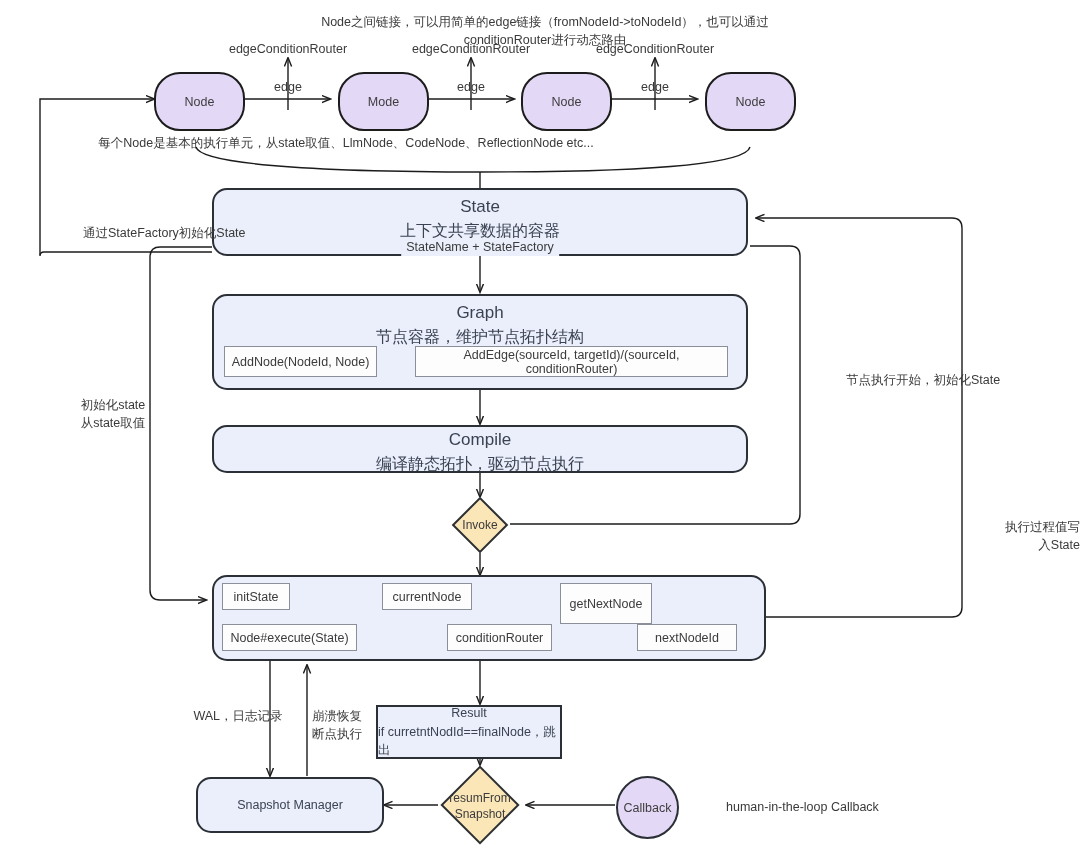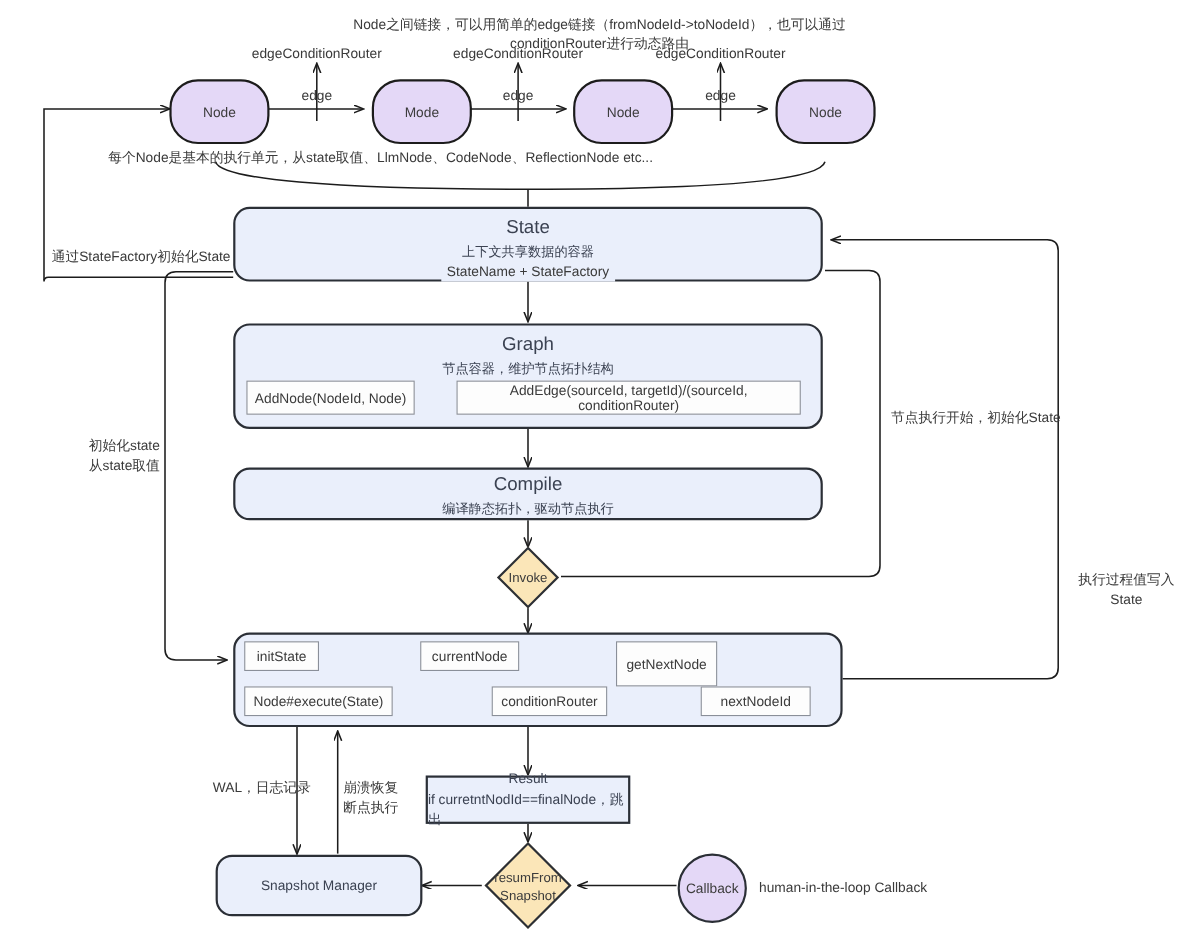--- a/index.html
+++ b/index.html
@@ -2,29 +2,29 @@
 <html><head>
 <meta charset="utf-8">
 <style>
   html,body{margin:0;padding:0;background:#ffffff;}
   body{width:1080px;height:861px;font-family:"Liberation Sans","DejaVu Sans",sans-serif;color:#333;}
   #stage{position:relative;width:1080px;height:861px;overflow:hidden;}
   svg#wires{position:absolute;left:0;top:0;width:1080px;height:861px;}
   
   .lbl{position:absolute;font-size:12.5px;color:#3a3a3a;line-height:1.45;white-space:pre-line;}
   .lbl.c{text-align:center;transform:translateX(-50%);}
-  .lbl.l{text-align:center;}
+  .lbl.l{text-align:right;margin-left:36px;}
   
   .pill{position:absolute;border:2px solid #1c1c1c;border-radius:26px;background:#e4d8f7;
         display:flex;align-items:center;justify-content:center;font-size:12.5px;color:#3d3d3d;}
   
   .panel{position:absolute;border:2px solid #2b2f36;border-radius:15px;background:#eaeffb;
          box-sizing:border-box;}
   .panel .title{text-align:center;font-size:17px;color:#3b4252;margin-top:7px;font-weight:400;}
-  .panel .sub{text-align:center;font-size:12px;color:#3b4252;margin-top:4px;}
+  .panel .sub{text-align:center;font-size:16px;color:#3b4252;margin-top:4px;}
   
   .box{position:absolute;border:1px solid #8a8f99;background:#fdfdfd;box-sizing:border-box;
        display:flex;align-items:center;justify-content:center;font-size:12.5px;color:#3b3b3b;
        text-align:center;}
   
   .resbox{position:absolute;border:2px solid #2b2f36;background:#eaeffb;box-sizing:border-box;
           display:flex;flex-direction:column;align-items:center;justify-content:center;
           font-size:12.5px;color:#3b4252;line-height:1.5;}
   
   .diamond{position:absolute;background:#fbe6b8;border:2px solid #2b2f36;
@@ -148,21 +148,21 @@
   <div class="diamond-lbl" style="left:440px;top:514px;width:80px;height:22px;">Invoke</div>
 
   <div class="panel" style="left:212px;top:575px;width:554px;height:86px;"></div>
   <div class="box" style="left:222px;top:583px;width:68px;height:27px;">initState</div>
   <div class="box" style="left:382px;top:583px;width:90px;height:27px;">currentNode</div>
   <div class="box" style="left:560px;top:583px;width:92px;height:41px;">getNextNode</div>
   <div class="box" style="left:222px;top:624px;width:135px;height:27px;">Node#execute(State)</div>
   <div class="box" style="left:447px;top:624px;width:105px;height:27px;">conditionRouter</div>
   <div class="box" style="left:637px;top:624px;width:100px;height:27px;">nextNodeId</div>
 
-  <div class="resbox" style="left:387px;top:705px;width:186px;height:44px;">
+  <div class="resbox" style="left:376px;top:705px;width:186px;height:54px;">
     <div>Result</div>
     <div>if curretntNodId==finalNode，跳出</div>
   </div>
 
   <div class="panel" style="left:196px;top:777px;width:188px;height:56px;display:flex;
        align-items:center;justify-content:center;font-size:12.5px;color:#3b4252;">Snapshot Manager</div>
 
   <div class="diamond" style="left:452px;top:777px;width:56px;height:56px;"></div>
   <div class="diamond-lbl" style="left:435px;top:789px;width:90px;height:34px;flex-direction:column;">
     <span>resumFrom</span>

